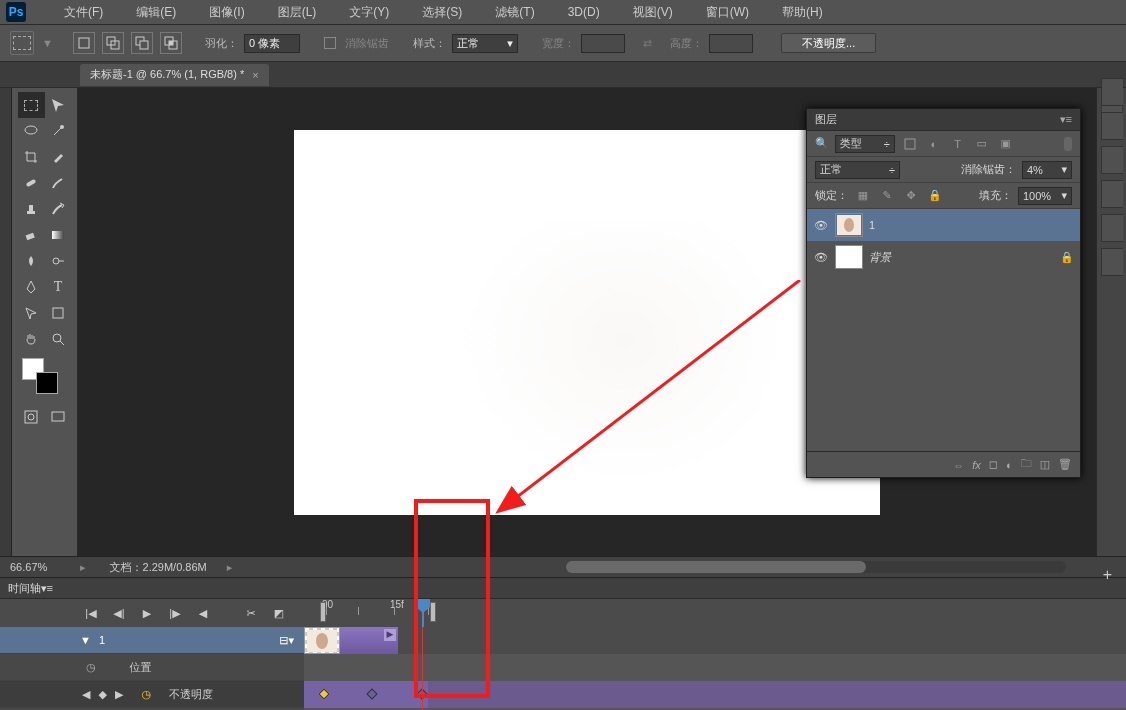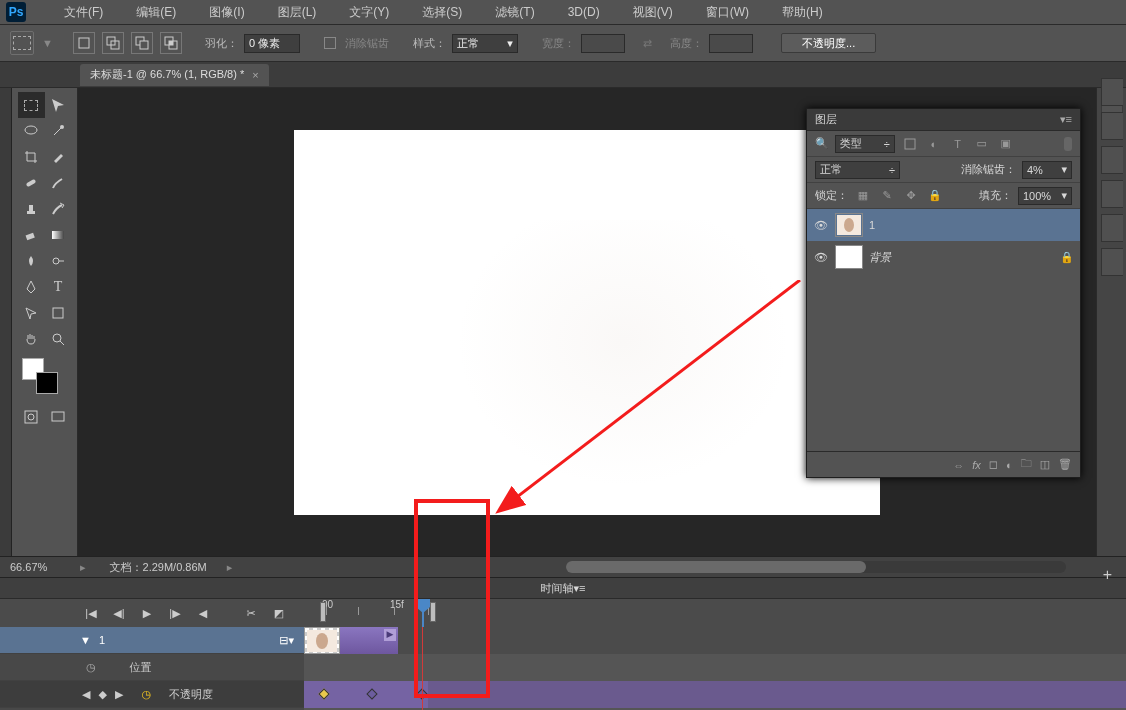--- a/index.html
+++ b/index.html
@@ -39,21 +39,21 @@
   .lp-ico{width:18px;height:18px;display:flex;align-items:center;justify-content:center;color:#999}
   .layer-list{overflow:auto}
   .layer-row{height:32px;display:flex;align-items:center;padding:0 6px;gap:6px}
   .layer-row.sel{background:#5a7392}
   .eye{width:16px;text-align:center}
   .thumb{width:28px;height:24px;border:1px solid #888;display:flex;align-items:center;justify-content:center}
   .lp-foot{position:absolute;bottom:0;left:0;right:0;height:26px;border-top:1px solid #2a2a2a;display:flex;align-items:center;justify-content:flex-end;gap:8px;padding:0 8px;background:#535353;color:#aaa}
   
   .statusbar{height:21px;background:#424242;border-top:1px solid #222;display:flex;align-items:center;font-size:11px;color:#ccc;padding:0 0}
   .timeline{background:#4b4b4b;border-top:1px solid #222}
-  .tl-head{height:21px;background:#3f3f3f;display:flex;align-items:center;padding:0 8px;font-size:11px;border-bottom:1px solid #2a2a2a;justify-content:center}
+  .tl-head{height:21px;background:#3f3f3f;display:flex;align-items:center;padding:0 8px;font-size:11px;border-bottom:1px solid #2a2a2a;justify-content:flex-start}
   .tl-controls{height:28px;display:flex;align-items:center}
   .tl-left{width:304px;display:flex;align-items:center;gap:6px;padding-left:80px}
   .pbtn{width:22px;height:22px;display:flex;align-items:center;justify-content:center;color:#ccc}
   .ruler{flex:1;height:28px;position:relative;background:#4b4b4b}
   .rtick{position:absolute;top:8px;width:1px;height:8px;background:#999}
   .rlabel{position:absolute;top:0;font-size:10px;color:#ccc}
   .playhead{position:absolute;top:0}
   .tl-track-area{display:flex}
   .track-labels{width:304px;display:flex;flex-direction:column}
   .track-content{flex:1;position:relative}

